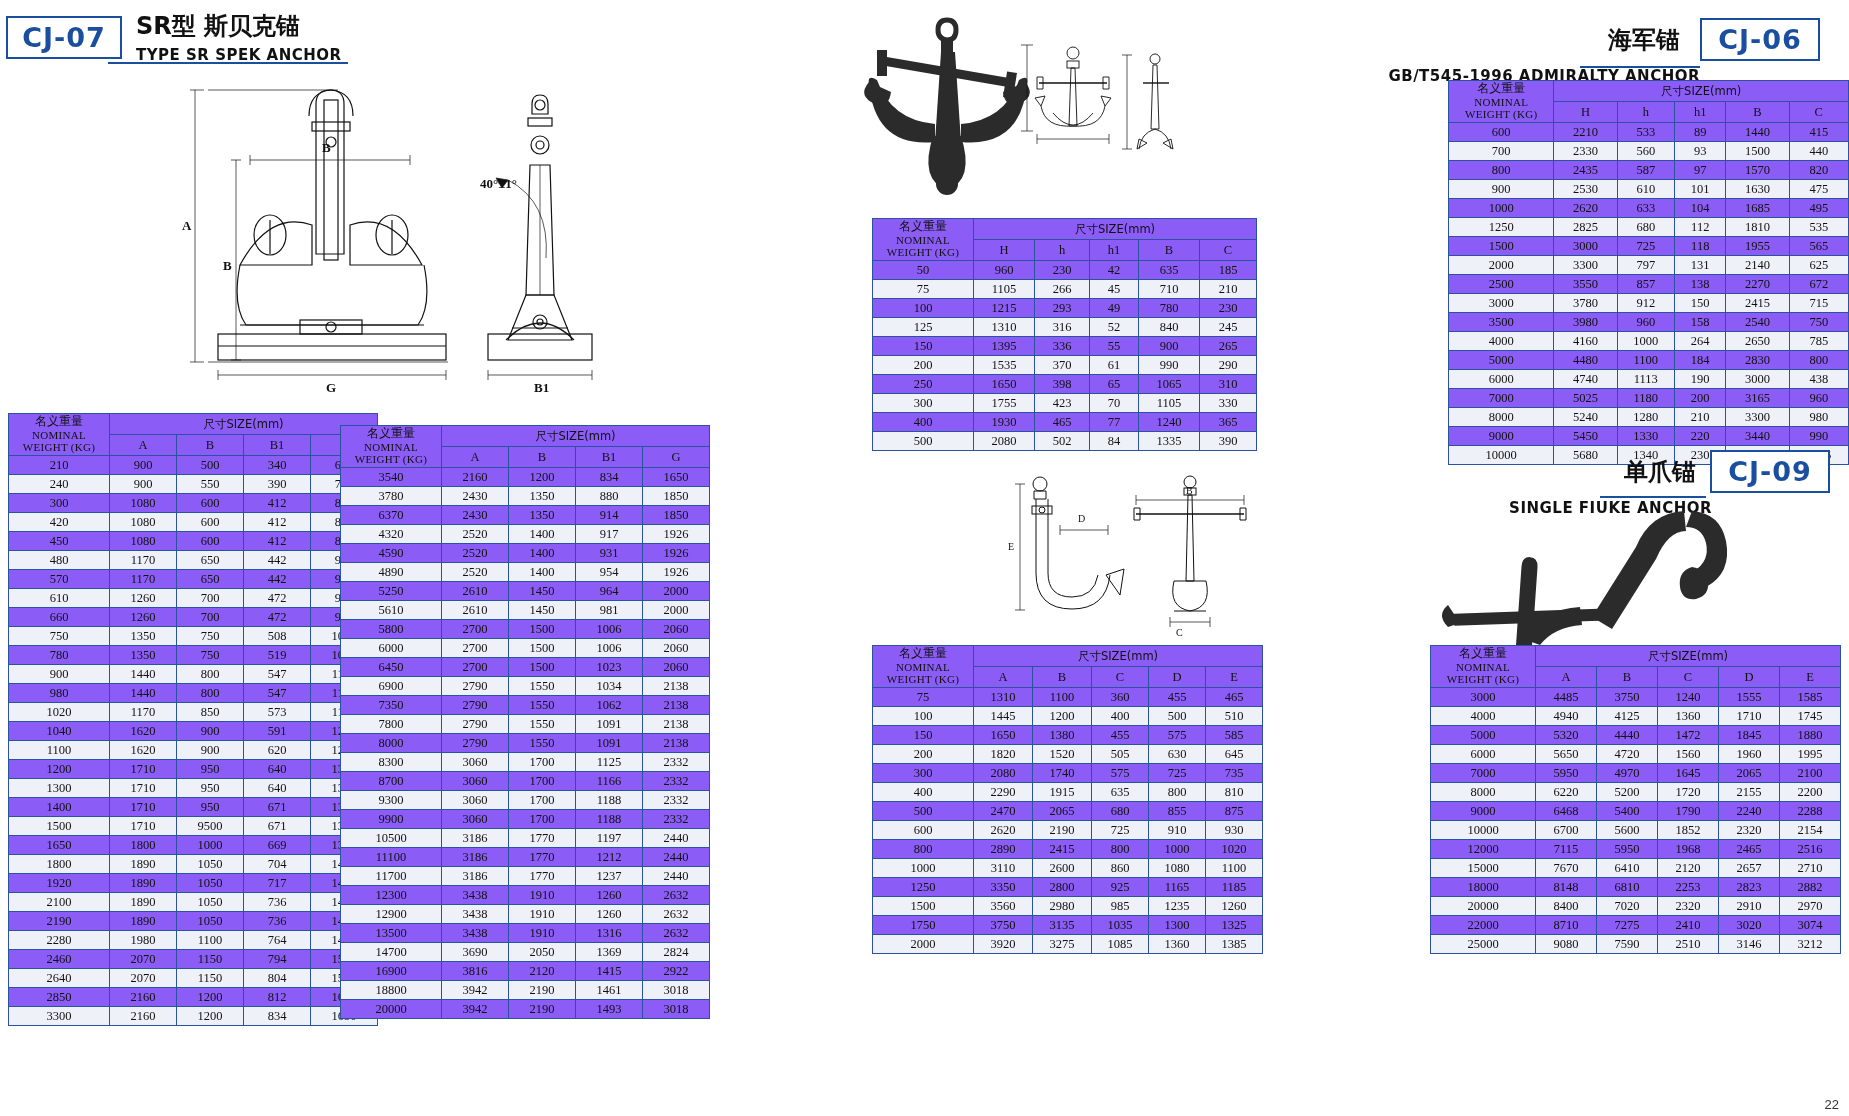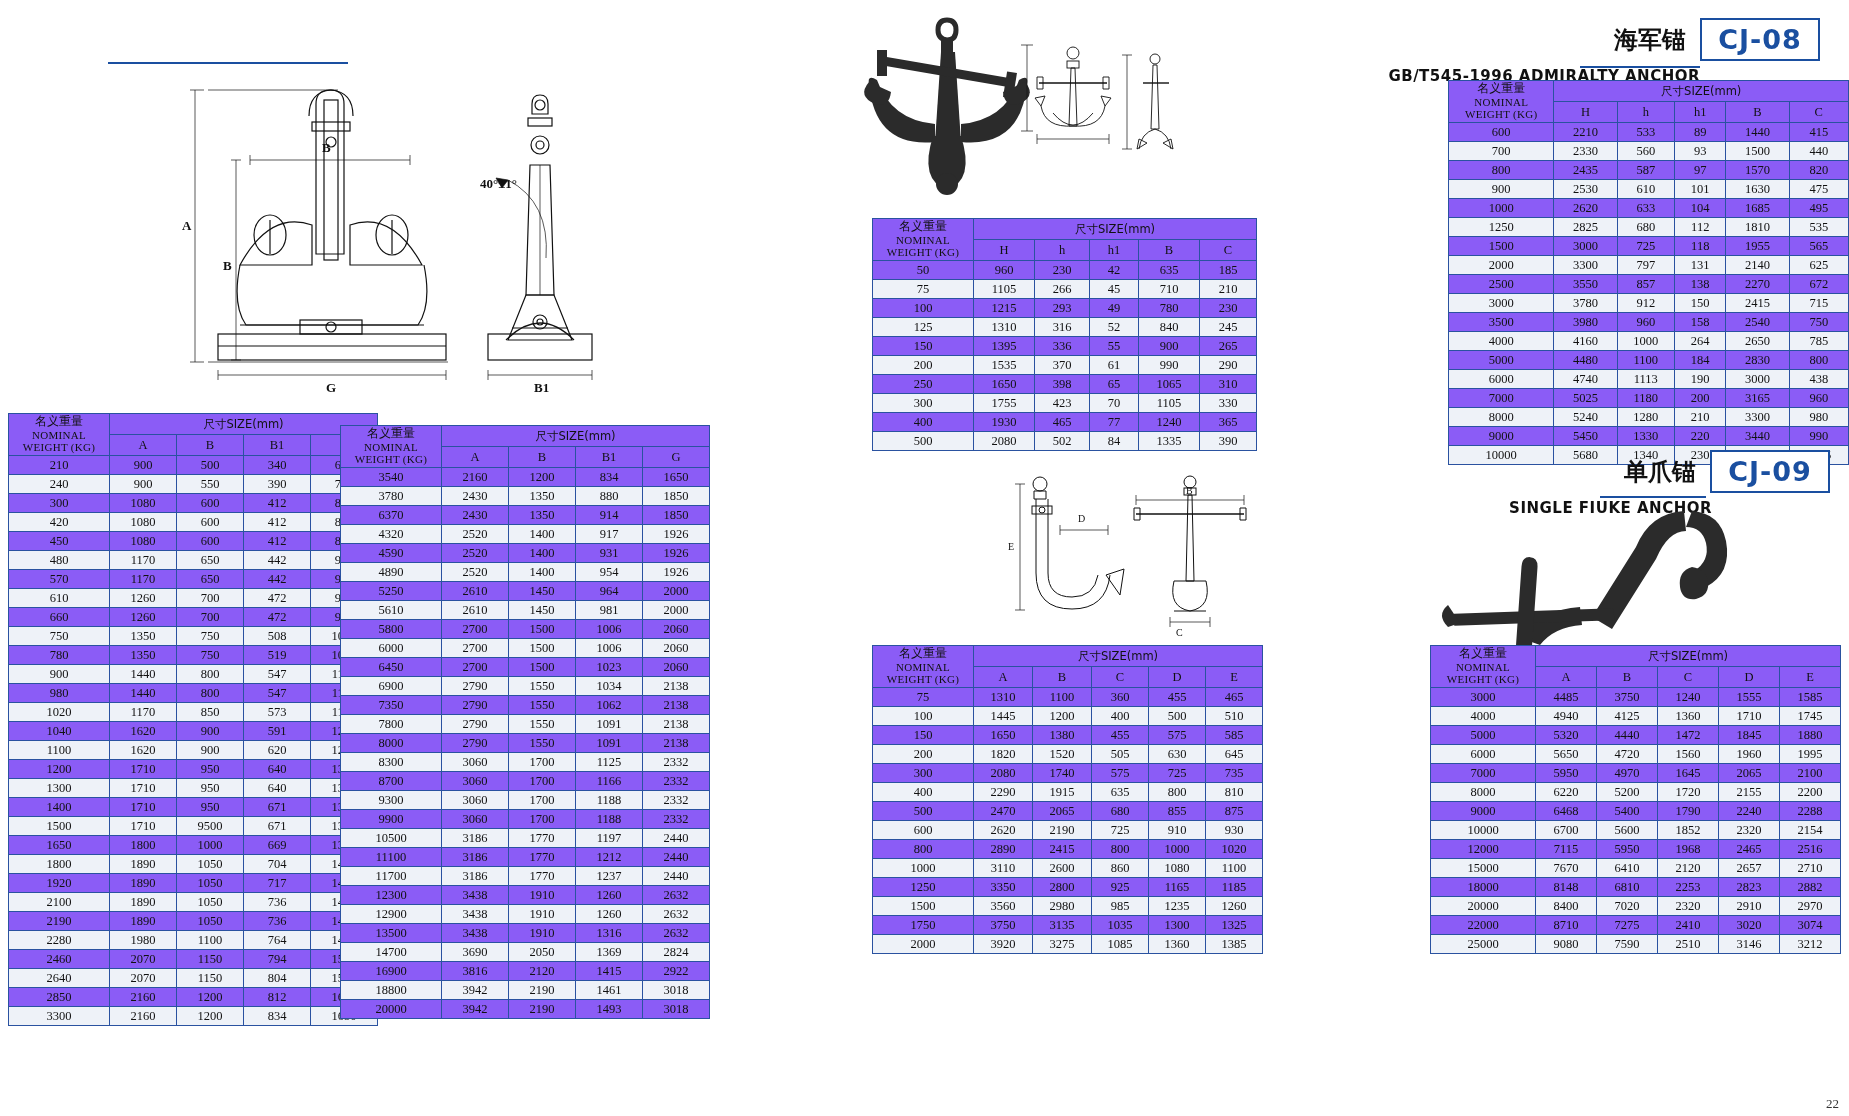--- a/index.html
+++ b/index.html
@@ -25,27 +25,36 @@
   .sizehdr{font-family:"DejaVu Sans",sans-serif;font-size:11.5px;}
   .rowalt{background:#eef2f8;}
 
   
   svg{display:block;}
   .ln{stroke:#111;fill:none;}
   .dim{stroke:#111;fill:none;stroke-width:.7;}
   .lbl{font-family:"Liberation Serif",serif;font-weight:bold;font-size:13px;fill:#111;}
   .lblsm{font-family:"Liberation Serif",serif;font-size:10px;fill:#111;}
   .anchorfill{fill:#2b2b2b;}
-  .pgnum{font-family:Liberation Serif, serif;font-size:13px;color:#333;}
+  .pgnum{font-family:Liberation Sans, sans-serif;font-size:13px;color:#333;}
 </style>
 </head>
 <body>
 
 <div class="page">
 
+  <div class="abs" style="left:6px;top:10px;">
+    <div style="display:flex;align-items:center;">
+      <div class="tagbox" style="font-size:27px;padding:4px 10px;width:92px;">CJ-07</div>
+      <div style="margin-left:14px;">
+        <div class="cnTitle" style="font-size:24px;">SR型  斯贝克锚</div>
+        <div class="enTitle" style="font-size:15px;margin-top:4px;">TYPE SR SPEK ANCHOR</div>
+      </div>
+    </div>
+  </div>
   <div class="abs rule" style="left:108px;top:62px;width:240px;"></div>
 
   <div class="abs" style="left:90px;top:70px;">
     <svg width="540" height="340" viewBox="0 0 540 340">
 
       <g class="ln" stroke-width="1.2">
 
         <path d="M240 20 q-14 0 -14 14 v150 h28 v-150 q0 -14 -14 -14 z"></path>
         <rect x="234" y="30" width="14" height="160"></rect>
 
@@ -577,24 +586,24 @@
             <td>2190</td>
             <td>1493</td>
             <td>3018</td>
           </tr>
         </tbody>
     </table>
   </div>
 
   <div class="abs" style="left:1180px;top:18px;width:640px;">
     <div style="display:flex;align-items:center;justify-content:flex-end;">
-      <div style="text-align:right;margin-right:14px;">
+      <div style="text-align:right;margin-right:20px;">
         <div class="cnTitle" style="font-size:24px;">海军锚</div>
       </div>
-      <div class="tagbox" style="font-size:27px;padding:4px 10px;width:96px;">CJ-08</div>
+      <div class="tagbox" style="font-size:27px;padding:4px 10px;width:96px;">CJ-06</div>
     </div>
     <div class="enTitle" style="font-size:15px;margin-top:6px;text-align:right;padding-right:120px;">GB/T545-1996 ADMIRALTY ANCHOR</div>
   </div>
   <div class="abs rule" style="left:1580px;top:66px;width:120px;"></div>
 
   <div class="abs" style="left:855px;top:8px;">
     <svg width="350" height="210" viewBox="0 0 350 210">
 
       <g class="anchorfill">
         <path d="M92 12 q-9 0 -9 10 q0 9 9 10 q9 0 9 -10 q0 -10 -9 -10 z" fill="none" stroke="#2b2b2b" stroke-width="5"></path>

